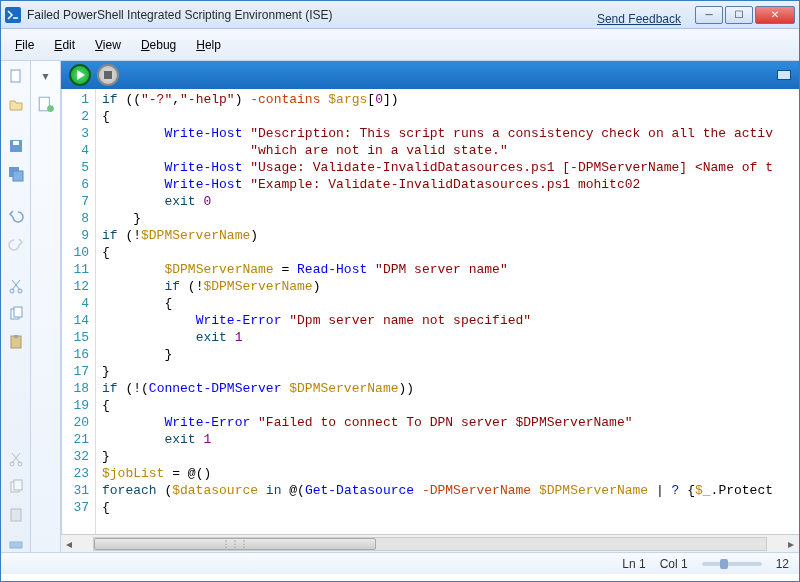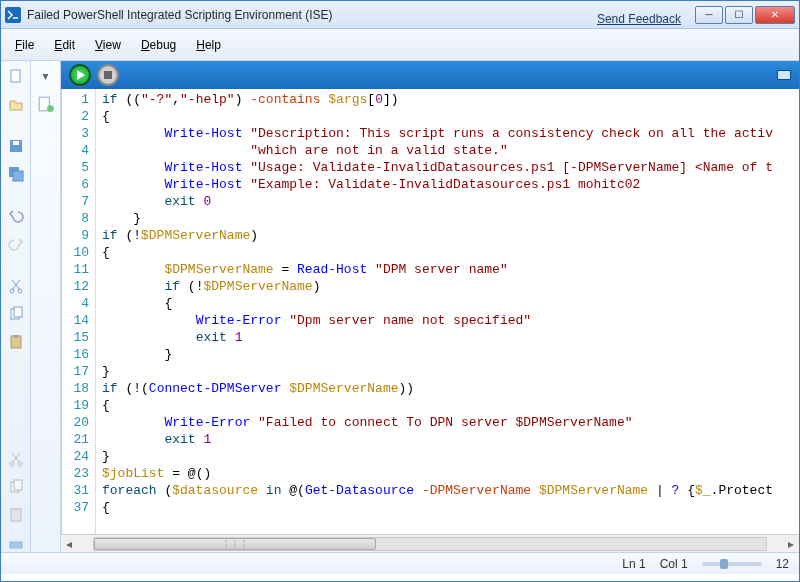--- a/index.html
+++ b/index.html
@@ -229,21 +229,21 @@
           <div>12</div>
           <div>4</div>
           <div>14</div>
           <div>15</div>
           <div>16</div>
           <div>17</div>
           <div>18</div>
           <div>19</div>
           <div>20</div>
           <div>21</div>
-          <div>24</div>
+          <div>32</div>
           <div>23</div>
           <div>31</div>
           <div>37</div>
         </div>
       <div class="codewrap">
         <div class="code" id="code"><div class="row"><span class="kw">if</span><span class="punc"> ((</span><span class="str">"-?"</span><span class="punc">,</span><span class="str">"-help"</span><span class="punc">) </span><span class="op">-contains</span><span class="punc"> </span><span class="var">$args</span><span class="punc">[</span><span class="num">0</span><span class="punc">])</span></div><div class="row"><span class="punc">{</span></div><div class="row"><span class="punc">        </span><span class="cmd">Write-Host</span><span class="punc"> </span><span class="str">"Description: This script runs a consistency check on all the activ</span></div><div class="row"><span class="punc">                   </span><span class="str">"which are not in a valid state."</span></div><div class="row"><span class="punc">        </span><span class="cmd">Write-Host</span><span class="punc"> </span><span class="str">"Usage: Validate-InvalidDatasources.ps1 [-DPMServerName] &lt;Name of t</span></div><div class="row"><span class="punc">        </span><span class="cmd">Write-Host</span><span class="punc"> </span><span class="str">"Example: Validate-InvalidDatasources.ps1 mohitc02</span></div><div class="row"><span class="punc">        </span><span class="kw">exit</span><span class="punc"> </span><span class="num">0</span></div><div class="row"><span class="punc">    }</span></div><div class="row"><span class="kw">if</span><span class="punc"> (!</span><span class="var">$DPMServerName</span><span class="punc">)</span></div><div class="row"><span class="punc">{</span></div><div class="row"><span class="punc">        </span><span class="var">$DPMServerName</span><span class="punc"> = </span><span class="cmd">Read-Host</span><span class="punc"> </span><span class="str">"DPM server name"</span></div><div class="row"><span class="punc">        </span><span class="kw">if</span><span class="punc"> (!</span><span class="var">$DPMServerName</span><span class="punc">)</span></div><div class="row"><span class="punc">        {</span></div><div class="row"><span class="punc">            </span><span class="cmd">Write-Error</span><span class="punc"> </span><span class="str">"Dpm server name not specified"</span></div><div class="row"><span class="punc">            </span><span class="kw">exit</span><span class="punc"> </span><span class="num">1</span></div><div class="row"><span class="punc">        }</span></div><div class="row"><span class="punc">}</span></div><div class="row"><span class="kw">if</span><span class="punc"> (!(</span><span class="cmd">Connect-DPMServer</span><span class="punc"> </span><span class="var">$DPMServerName</span><span class="punc">))</span></div><div class="row"><span class="punc">{</span></div><div class="row"><span class="punc">        </span><span class="cmd">Write-Error</span><span class="punc"> </span><span class="str">"Failed to connect To DPN server $DPMServerName"</span></div><div class="row"><span class="punc">        </span><span class="kw">exit</span><span class="punc"> </span><span class="num">1</span></div><div class="row"><span class="punc">}</span></div><div class="row"><span class="var">$jobList</span><span class="punc"> = @()</span></div><div class="row"><span class="kw">foreach</span><span class="punc"> (</span><span class="var">$datasource</span><span class="punc"> </span><span class="kw">in</span><span class="punc"> @(</span><span class="cmd">Get-Datasource</span><span class="punc"> </span><span class="op">-DPMServerName</span><span class="punc"> </span><span class="var">$DPMServerName</span><span class="punc"> | </span><span class="cmd">?</span><span class="punc"> {</span><span class="var">$_</span><span class="punc">.Protect</span></div><div class="row"><span class="punc">{</span></div></div>
       </div>
     </div>
 
     <div class="hscroll">

